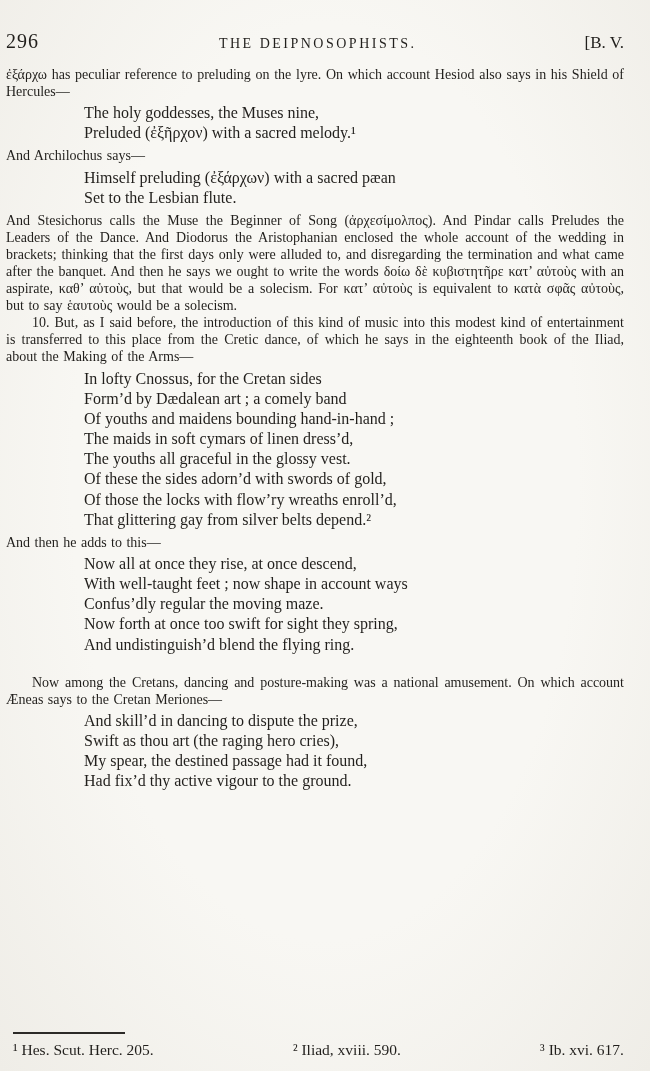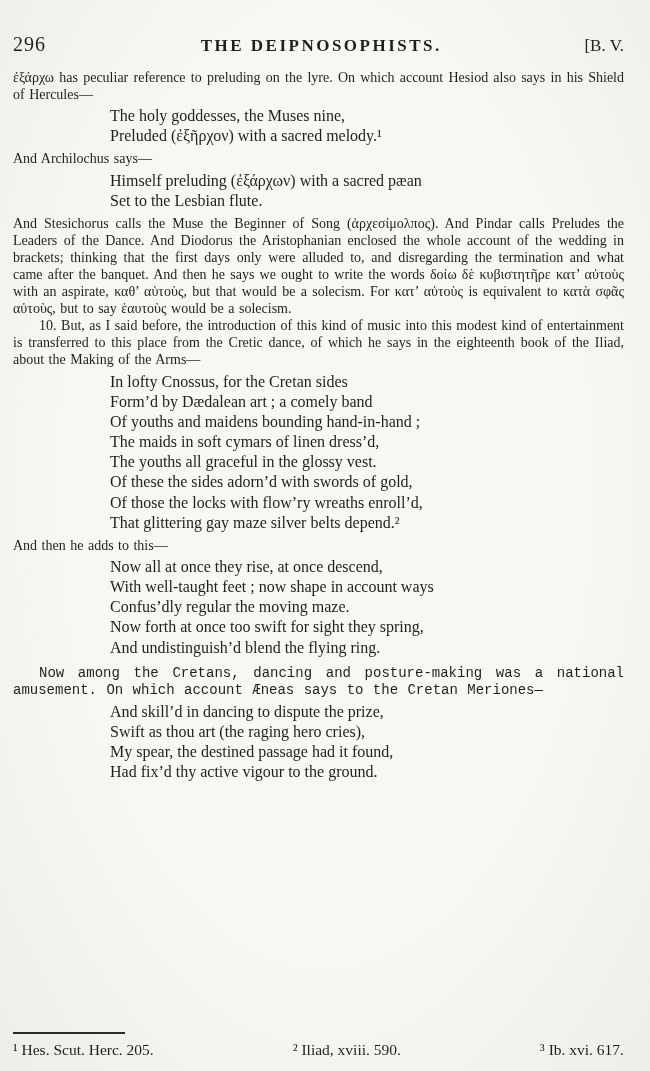--- a/index.html
+++ b/index.html
@@ -10,49 +10,49 @@
   .page {
     width: 650px;
     height: 1071px;
     box-sizing: border-box;
     position: relative;
     overflow: hidden;
     margin: 0 auto;
     background: radial-gradient(ellipse at 50% 45%, #f8f7f3 55%, #efede7 100%);
     color: #211f1c;
     font-family: "Liberation Serif", "DejaVu Serif", serif;
-    padding: 10px 26px 0 13px;
+    padding: 10px 26px 0 6px;
   }
   .page-header {
     display: flex;
     justify-content: space-between;
     align-items: baseline;
     margin-bottom: 13px;
   }
   .page-number { font-size: 20px; letter-spacing: 1px; }
-  .running-title { font-size: 17px; font-weight: bold; letter-spacing: 2.5px; transform: translateX(6px); margin-top: 26px; }
+  .running-title { font-size: 14px; font-weight: normal; letter-spacing: 2.5px; transform: translateX(6px); margin-top: 26px; }
   .book-ref { font-size: 17px; }
 
   .prose {
     margin: 0;
     font-size: 14px;
     line-height: 1.22;
     text-align: justify;
     word-spacing: 1px;
   }
   .prose.indent { text-indent: 26px; }
-  .prose.gap-top { margin-top: 7px; font-family: Liberation Mono, monospace; }
+  .prose.gap-top { margin-top: 19px; }
 
   .verse {
     margin: 3px 0 4px 0;
     padding-left: 78px;
     font-size: 16px;
     line-height: 1.26;
   }
-  .verse-line { white-space: nowrap; margin-left: 19px; }
+  .verse-line { white-space: nowrap; }
 
   .page-footer {
     position: absolute;
     left: 13px;
     right: 26px;
     bottom: 12px;
   }
   .footnote-rule {
     width: 112px;
     height: 2px;
@@ -98,21 +98,21 @@
     <p class="prose indent">10. But, as I said before, the introduction of this kind of music into this modest kind of entertainment is transferred to this place from the Cretic dance, of which he says in the eighteenth book of the Iliad, about the Making of the Arms—</p>
 
     <div class="verse">
       <div class="verse-line">In lofty Cnossus, for the Cretan sides</div>
       <div class="verse-line">Form’d by Dædalean art ; a comely band</div>
       <div class="verse-line">Of youths and maidens bounding hand-in-hand ;</div>
       <div class="verse-line">The maids in soft cymars of linen dress’d,</div>
       <div class="verse-line">The youths all graceful in the glossy vest.</div>
       <div class="verse-line">Of these the sides adorn’d with swords of gold,</div>
       <div class="verse-line">Of those the locks with flow’ry wreaths enroll’d,</div>
-      <div class="verse-line">That glittering gay maze silver belts depend.²</div>
+      <div class="verse-line">That glittering gay from silver belts depend.²</div>
     </div>
 
     <p class="prose">And then he adds to this—</p>
 
     <div class="verse">
       <div class="verse-line">Now all at once they rise, at once descend,</div>
       <div class="verse-line">With well-taught feet ; now shape in account ways</div>
       <div class="verse-line">Confus’dly regular the moving maze.</div>
       <div class="verse-line">Now forth at once too swift for sight they spring,</div>
       <div class="verse-line">And undistinguish’d blend the flying ring.</div>

